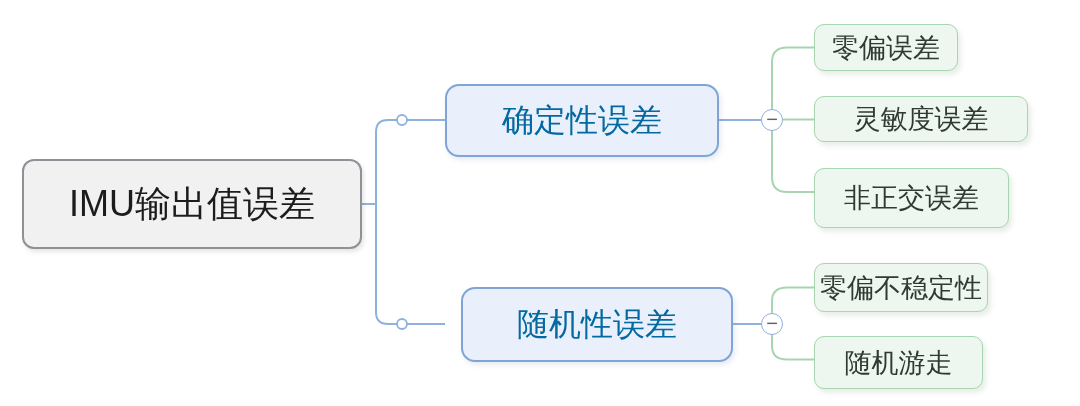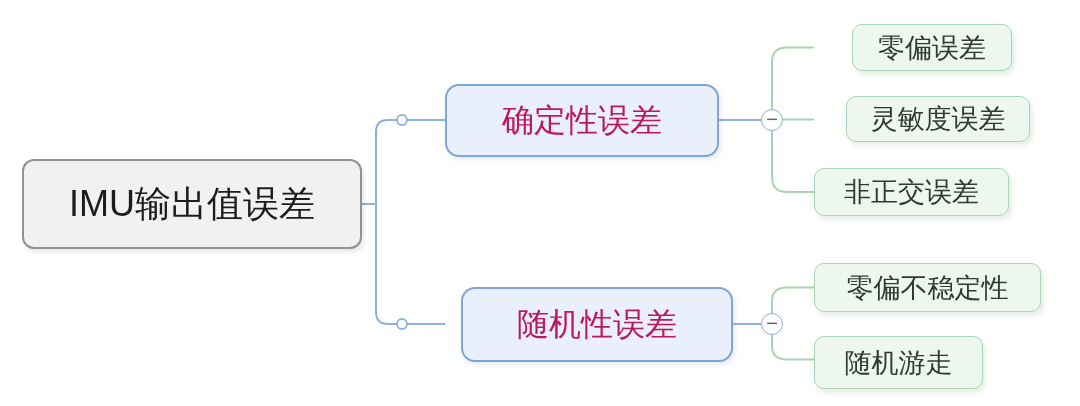--- a/index.html
+++ b/index.html
@@ -32,37 +32,37 @@
     border-radius: 12px;
     font-size: 36px;
     color: #1c1c1c;
     box-shadow: 2px 3px 4px rgba(0,0,0,0.10);
   }
   .branch-node {
     background: #e9f0fb;
     border: 2px solid #7fa5d6;
     border-radius: 14px;
     font-size: 32px;
-    color: #be185d;
+    color: #0369a1;
     box-shadow: 2px 3px 5px rgba(90,120,170,0.15);
   }
   .branch-1 { left: 445px; top: 84px;  width: 274px; height: 73px; }
   .branch-2 { left: 445px; top: 287px; width: 272px; height: 75px; margin-left: 16px; }
   .leaf-node {
     background: #edf6ef;
     border: 1.5px solid #a8d5b1;
     border-radius: 10px;
     font-size: 27px;
     color: #2e3a32;
     box-shadow: 3px 4px 5px rgba(110,150,110,0.16);
   }
-  .leaf-1 { left: 852px; top: 24px;  width: 160px; height: 47px; }
-  .leaf-2 { left: 814px; top: 96px;  width: 184px; height: 46px; margin-left: 32px; }
-  .leaf-3 { left: 814px; top: 168px; width: 195px; height: 48px; }
-  .leaf-4 { left: 814px; top: 263px; width: 227px; height: 49px; }
+  .leaf-1 { left: 814px; top: 24px;  width: 144px; height: 47px; }
+  .leaf-2 { left: 814px; top: 96px;  width: 214px; height: 46px; }
+  .leaf-3 { left: 814px; top: 168px; width: 195px; height: 60px; }
+  .leaf-4 { left: 814px; top: 263px; width: 174px; height: 49px; }
   .leaf-5 { left: 814px; top: 336px; width: 169px; height: 53px; }
   .collapse-btn {
     position: absolute;
     width: 22px; height: 22px;
     box-sizing: border-box;
     background: #ffffff;
     border: 1.5px solid #8fb1de;
     border-radius: 50%;
     display: flex;
     align-items: center;

